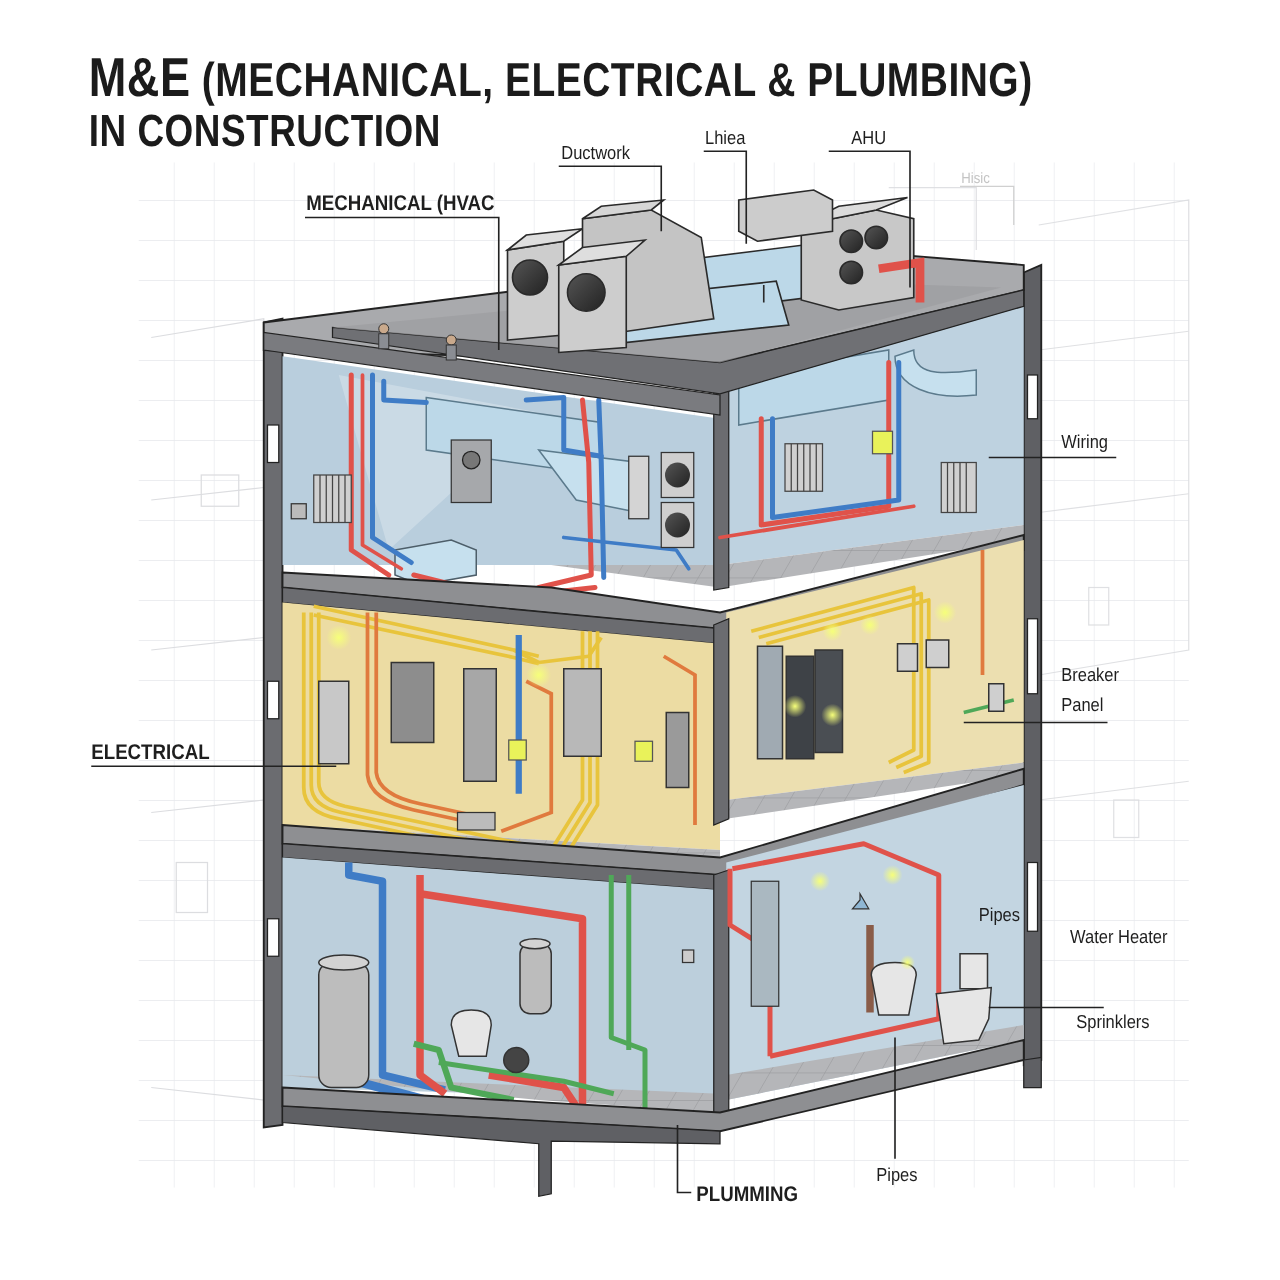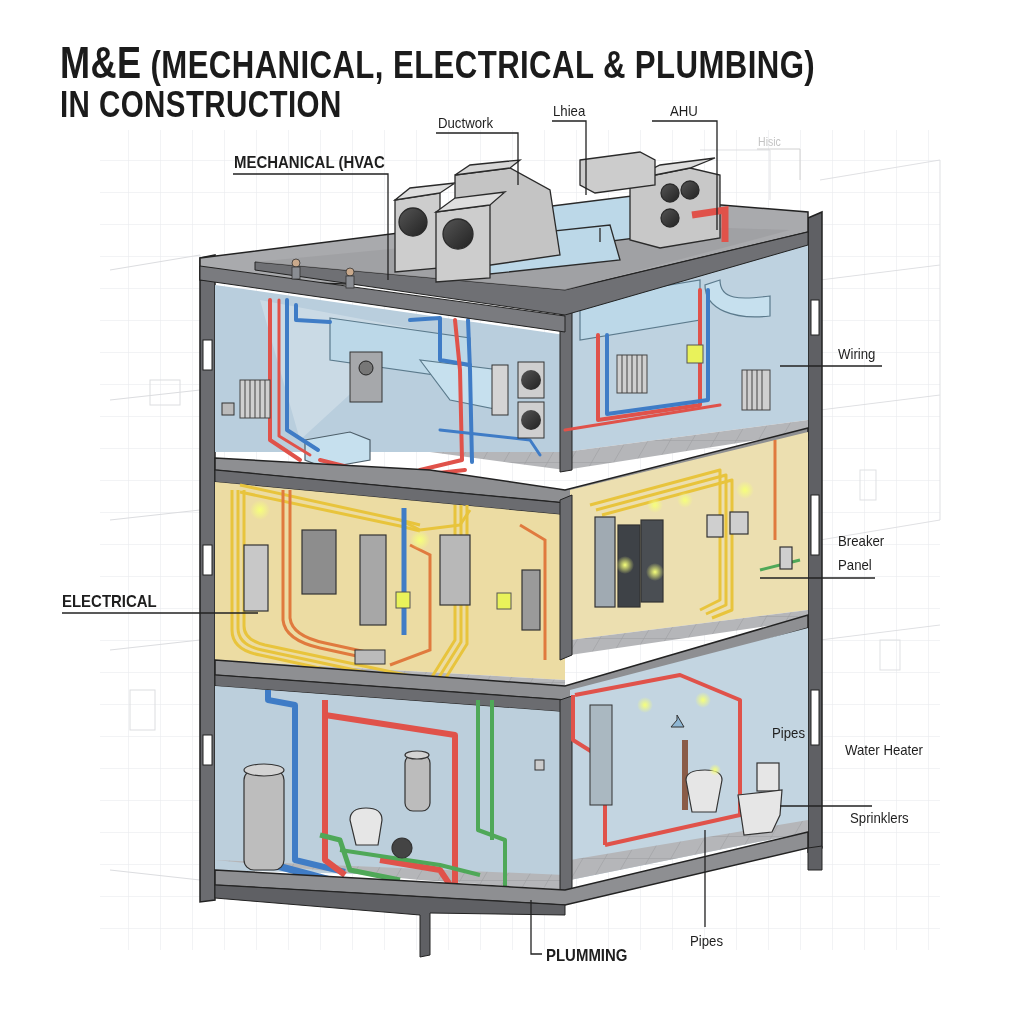--- a/index.html
+++ b/index.html
@@ -1,18 +1,18 @@
 <!DOCTYPE html>
 <html><head>
 <meta charset="utf-8">
 <style>
   html, body { margin: 0; padding: 0; background: #ffffff; }
   body { width: 1024px; height: 1024px; overflow: hidden; position: relative;
          font-family: "Liberation Sans", "DejaVu Sans", sans-serif; }
-  #stage { position: absolute; left: 0; top: 0; width: 820px; height: 1024px; }
+  #stage { position: absolute; left: 11px; top: 0; width: 820px; height: 1024px; }
   .title { position: absolute; left: 60px; font-weight: 700; color: #1b1b1b;
            font-family: "Liberation Sans", sans-serif; letter-spacing: 0.5px;
            transform-origin: left top; white-space: nowrap; }
   .title.l1 { top: 38px; font-size: 38px; transform: scaleX(0.82); }
   .title.l1 .big { font-size: 44px; }
   .title.l2 { top: 84px; font-size: 36px; transform: scaleX(0.82); }
   .callout { position: absolute; color: #1e1e1e; font-size: 15px; white-space: nowrap;
              transform: scaleX(0.88); transform-origin: left top; }
   .callout.bold { font-weight: 700; font-size: 17px; }
   .callout.faded { color: #c4c4c4; font-size: 12px; }

